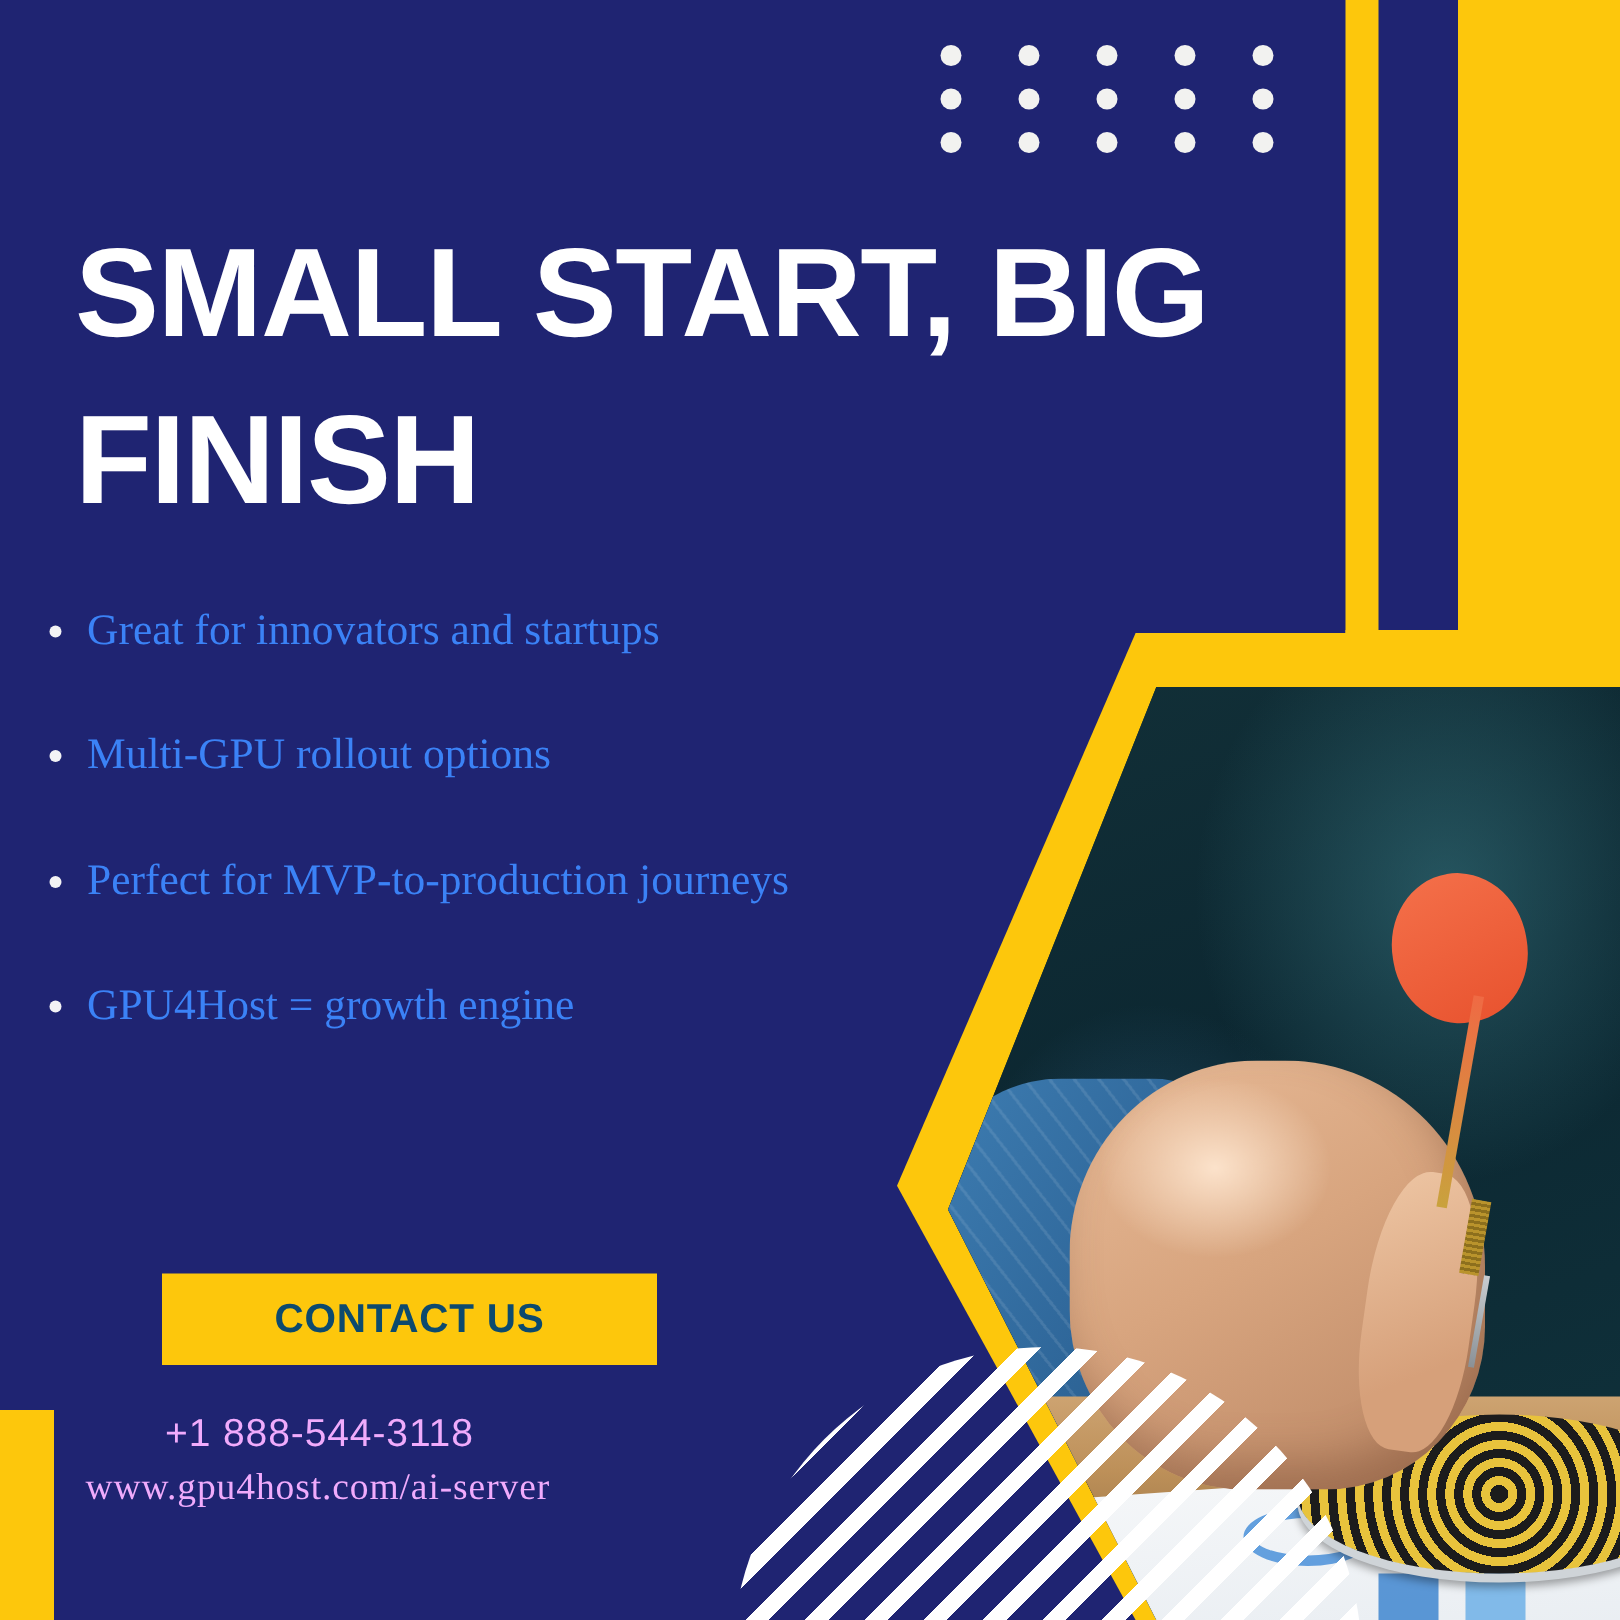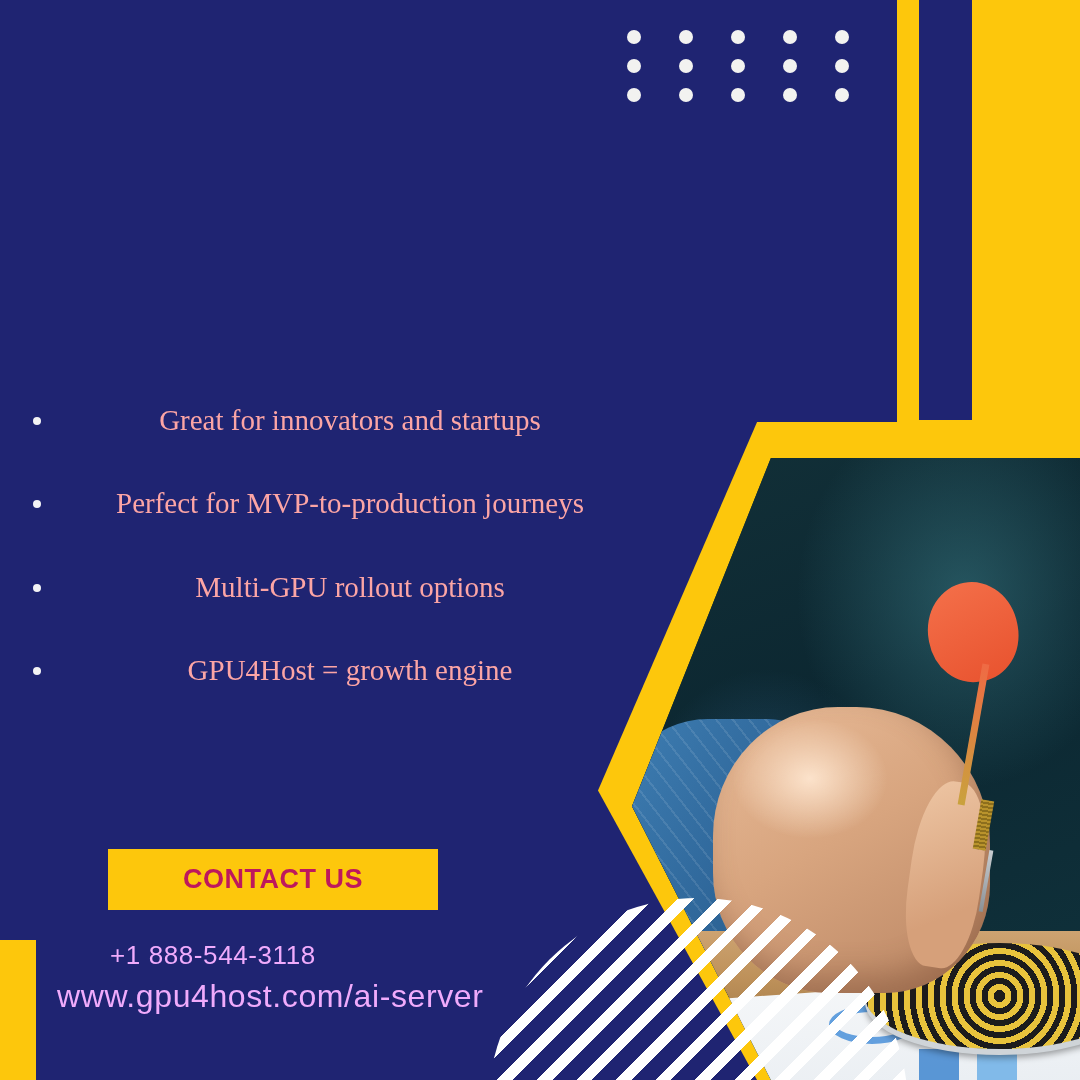--- a/index.html
+++ b/index.html
@@ -239,26 +239,25 @@
     top: 404px;
     width: 620px;
     margin: 0;
     padding: 0;
     list-style: none;
   }
   .bullets li {
     position: relative;
     padding-left: 36px;
     margin-bottom: 50px;
-    color: #fca5a5;
+    color: #3b82f6;
     font-family: "Liberation Serif", serif;
     font-size: 29px;
     line-height: 1.15;
     white-space: nowrap;
-    text-align: center;
   }
   .bullets li:last-child { margin-bottom: 4px; }
   .bullets li::before {
     content: "";
     position: absolute;
     left: 11px;
     top: 13px;
     width: 8px;
     height: 8px;
     border-radius: 50%;
@@ -266,21 +265,21 @@
   }
 
   .cta-button {
     position: absolute;
     left: 108px;
     top: 849px;
     width: 330px;
     height: 61px;
     border: none;
     background: #fdc70c;
-    color: #be185d;
+    color: #0c4a6e;
     font-family: "Liberation Sans", sans-serif;
     font-weight: 700;
     font-size: 27px;
     letter-spacing: 0.5px;
     cursor: pointer;
     padding: 0;
   }
 
   .contact-phone, .contact-url {
     position: absolute;
@@ -290,21 +289,22 @@
     font-weight: 400;
     letter-spacing: 0.6px;
   }
   .contact-phone {
     top: 940px;
     font-size: 26px;
   }
   .contact-url {
     left: 57px;
     top: 978px;
-    font-size: 32px;
+    font-size: 25px;
+    font-family: Liberation Serif, serif;
   }
 </style>
 </head>
 <body>
 
 <div id="poster">
 
   <div class="stripe-thin"></div>
   <div class="band-wide"></div>
   <div class="band-connector"></div>
@@ -343,25 +343,26 @@
       <div class="ph-dart-shaft"></div>
       <div class="ph-dart-barrel"></div>
       <div class="ph-dart-tip"></div>
     </div>
   </div>
 
   <div class="striped-circle"></div>
 
   <div class="corner-block"></div>
 
+  <h1 class="headline">SMALL START, BIG FINISH</h1>
 
   <ul class="bullets">
     <li>Great for innovators and startups</li>
+    <li>Multi-GPU rollout options</li>
     <li>Perfect for MVP-to-production journeys</li>
-    <li>Multi-GPU rollout options</li>
     <li>GPU4Host = growth engine</li>
   </ul>
 
   <button class="cta-button">CONTACT US</button>
 
   <div class="contact-phone">+1 888-544-3118</div>
   <div class="contact-url">www.gpu4host.com/ai-server</div>
 
 </div>
 

